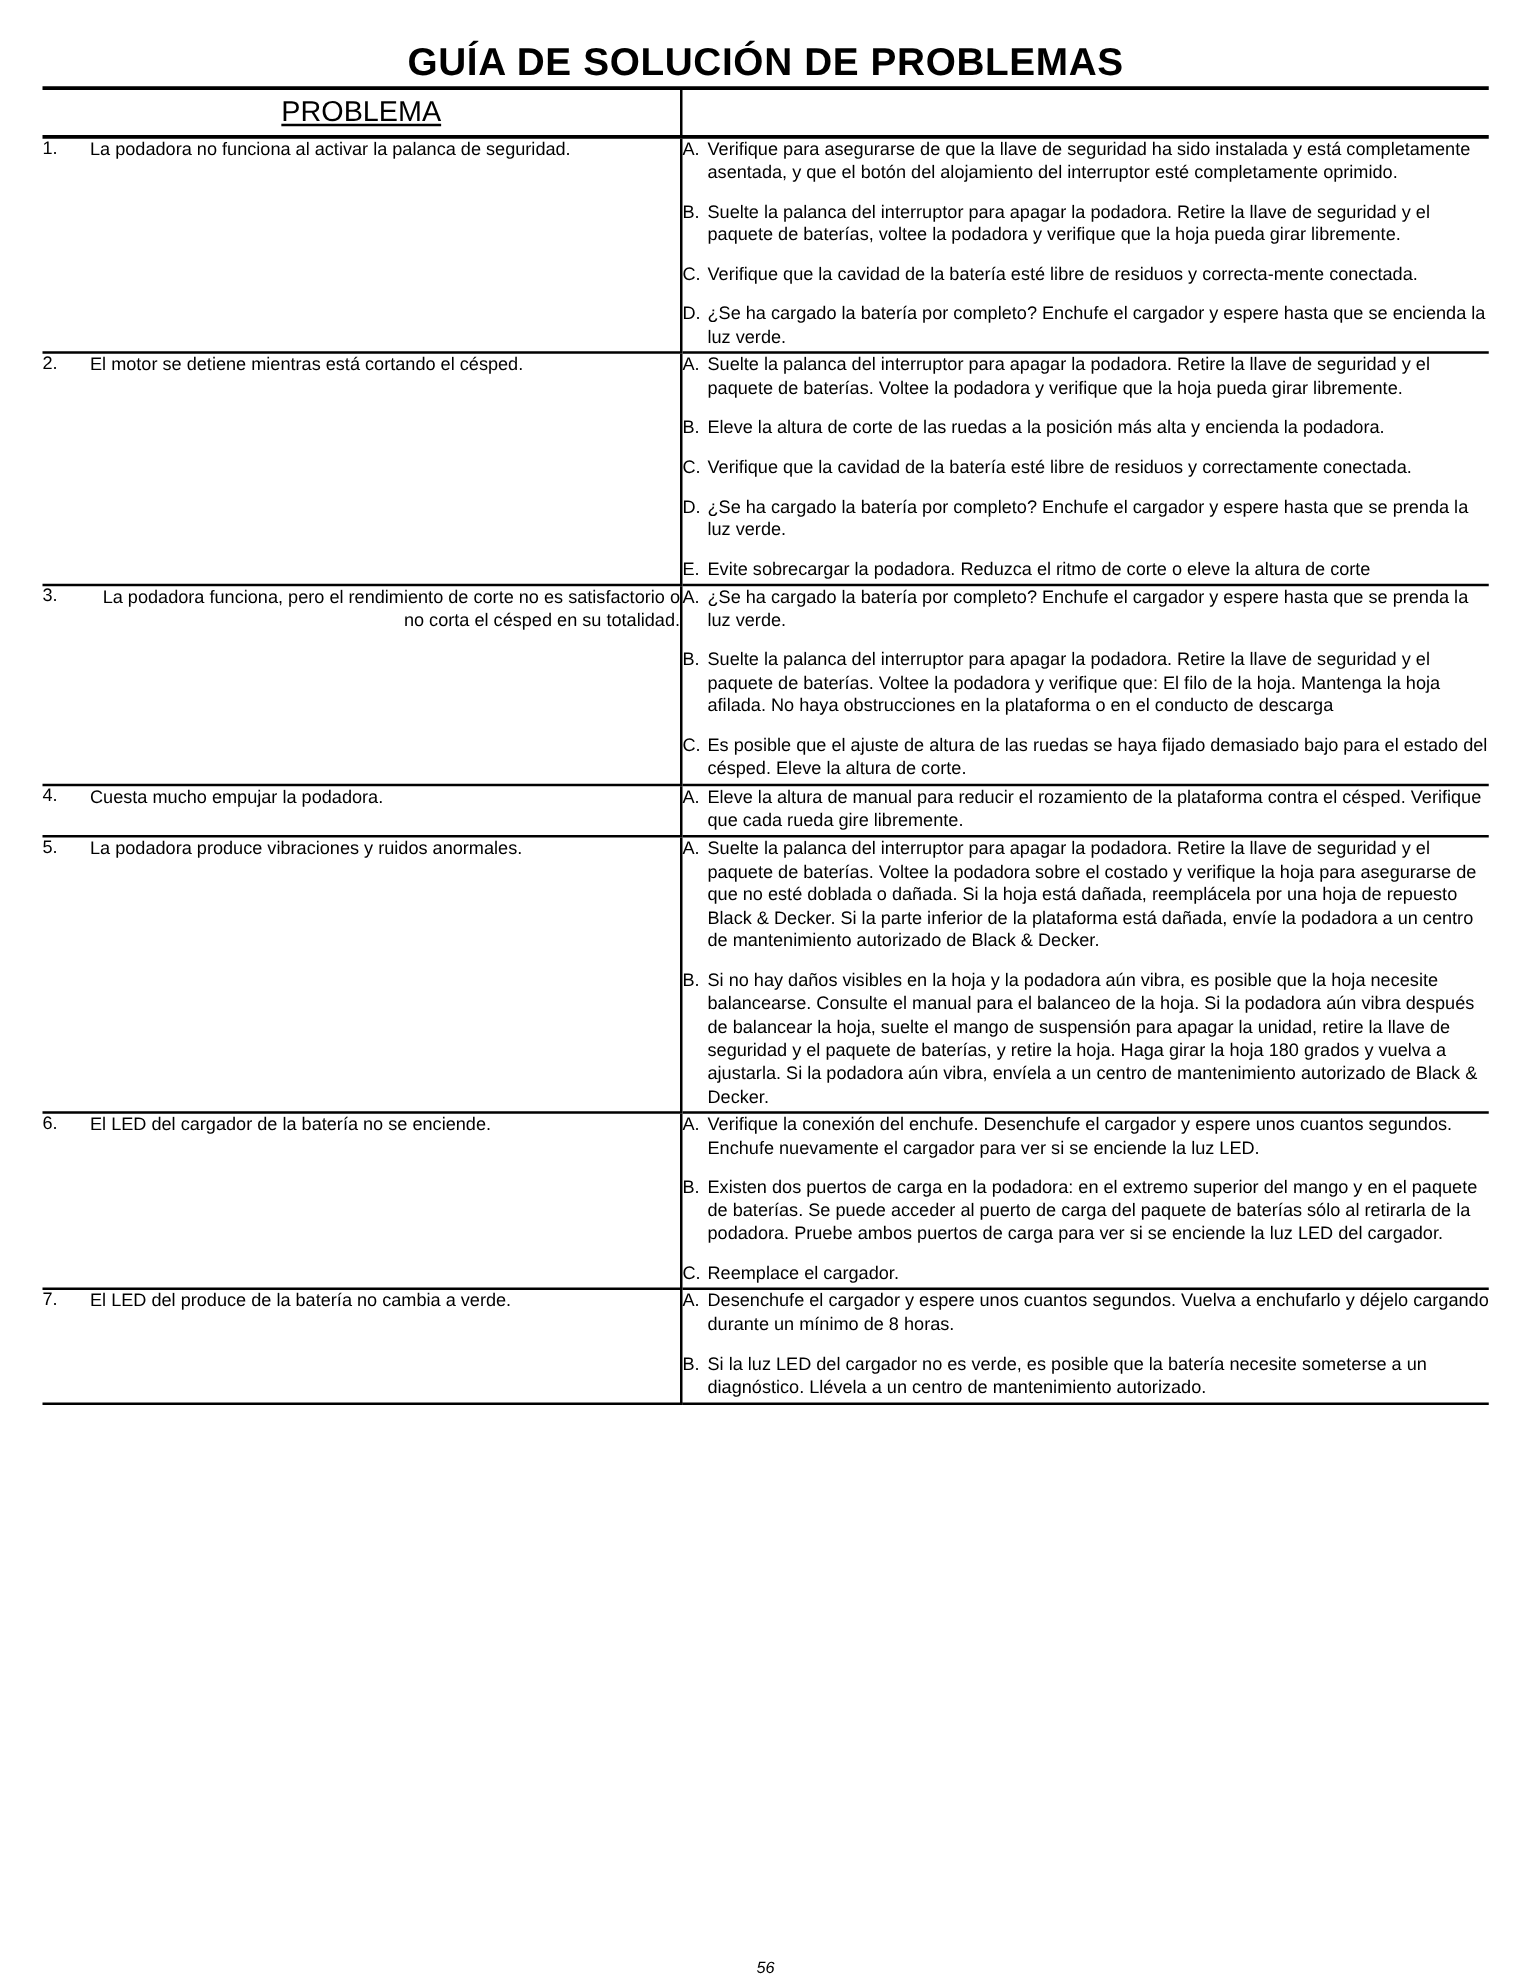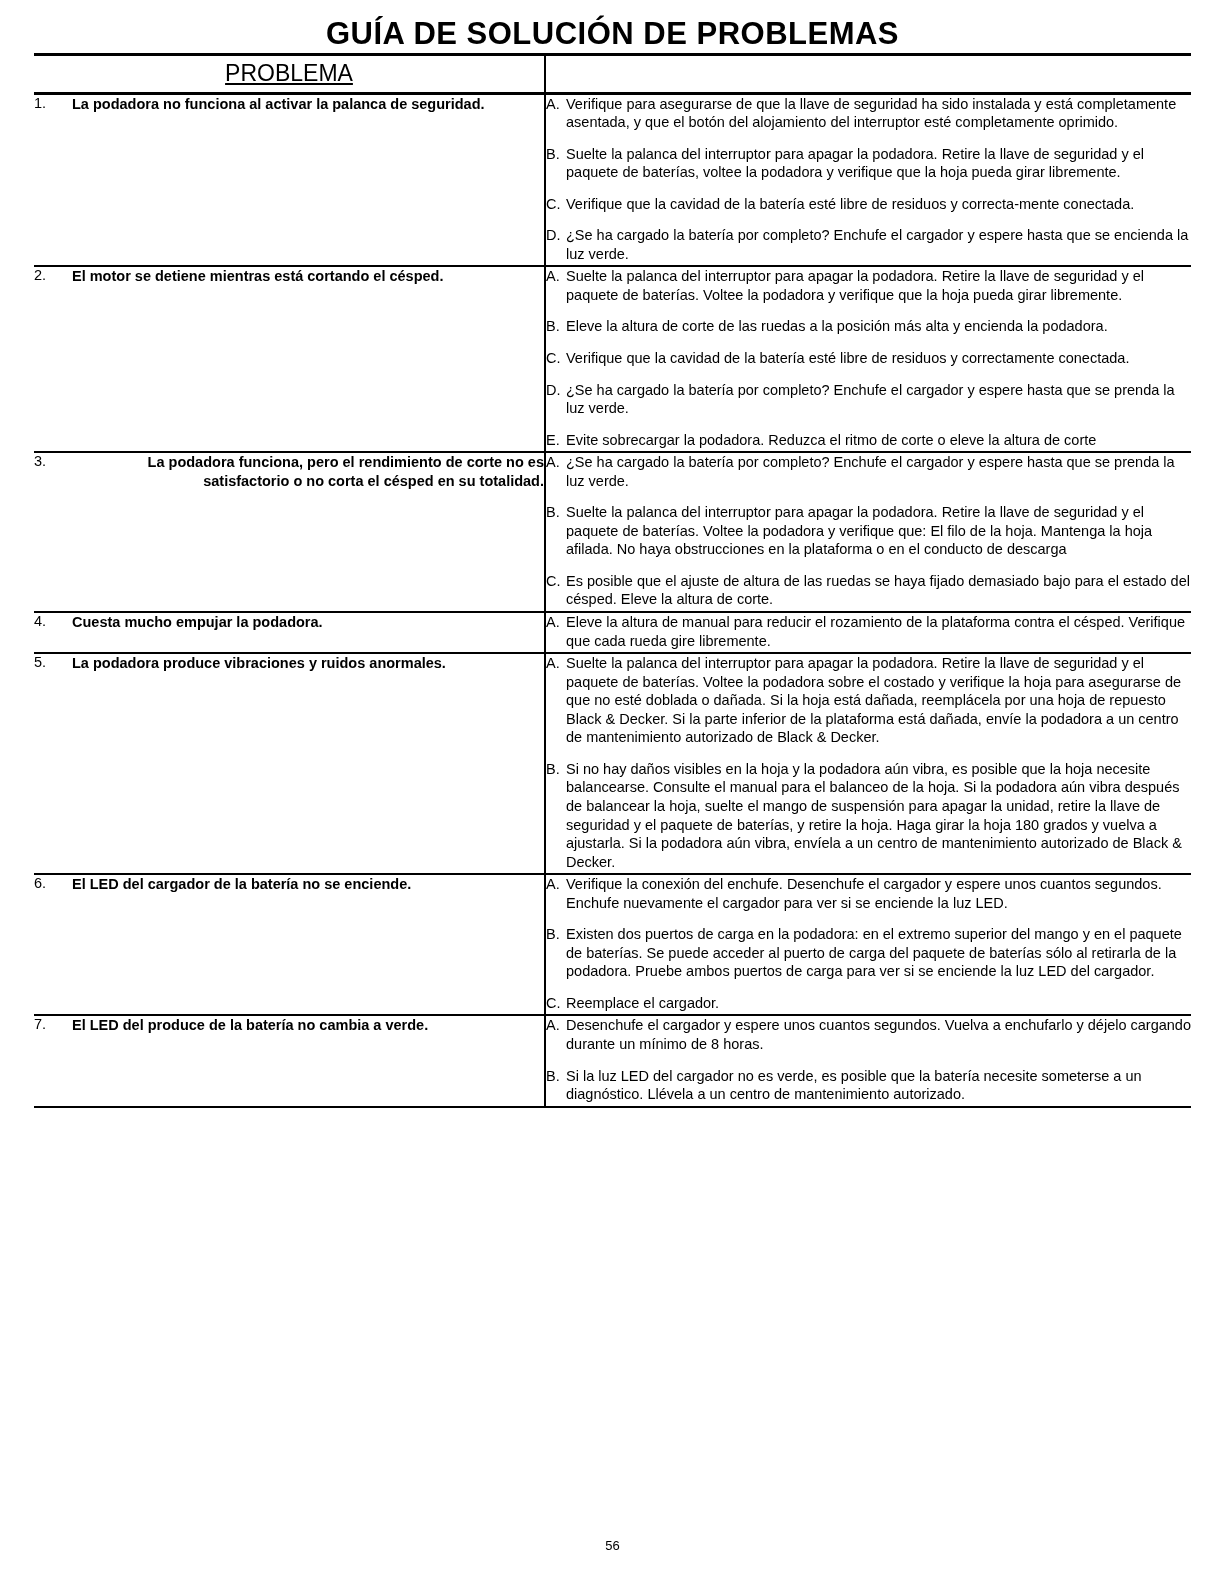--- a/index.html
+++ b/index.html
@@ -12,21 +12,21 @@
     height: 1585px;
     font-family: "Liberation Sans", sans-serif;
     color: #000000;
     position: relative;
   }
   .page {
     position: relative;
     width: 1225px;
     height: 1585px;
     box-sizing: border-box;
-    padding: 12px 34px 0 34px;
+    padding: 28px 34px 0 34px;
   }
   .doc-title {
     text-align: center;
     font-size: 31px;
     font-weight: bold;
     letter-spacing: 0.5px;
     border-bottom: 3px solid #000;
     padding-bottom: 2px;
     margin: 6px 0 0 0;
     line-height: 1.05;
@@ -66,21 +66,20 @@
     width: 38px;
     font-size: 14.5px;
     padding: 8px 0 10px 6px;
   }
   td.problem {
     width: 472px;
     font-size: 14.5px;
     line-height: 1.28;
     padding: 8px 8px 10px 0;
     border-right: 2px solid #000;
-    font-weight: bold;
   }
   td.solution {
     font-size: 14.5px;
     line-height: 1.28;
     padding: 8px 10px 10px 8px;
   }
   tr.row + tr.row td {
     border-top: 2px solid #000;
   }
   tr.row.last-row td {
@@ -95,25 +94,26 @@
     width: 20px;
     flex: 0 0 20px;
   }
   .sol-text { flex: 1 1 auto; }
   .p-center { text-align: left; }
   .p-left { text-align: left; padding-left: 66px; }
   .p-left2 { text-align: right; padding-left: 66px; }
   .tight { line-height: 1.2; }
   .footer {
     position: absolute;
-    bottom: 32px;
+    bottom: 4px;
     left: 0;
     width: 100%;
     text-align: center;
     font-size: 13px;
+    font-style: italic;
   }
 </style>
 </head>
 <body>
 
 <div class="page">
 
   <div class="doc-title">GUÍA DE SOLUCIÓN DE PROBLEMAS</div>
 
   <div class="col-heads">

